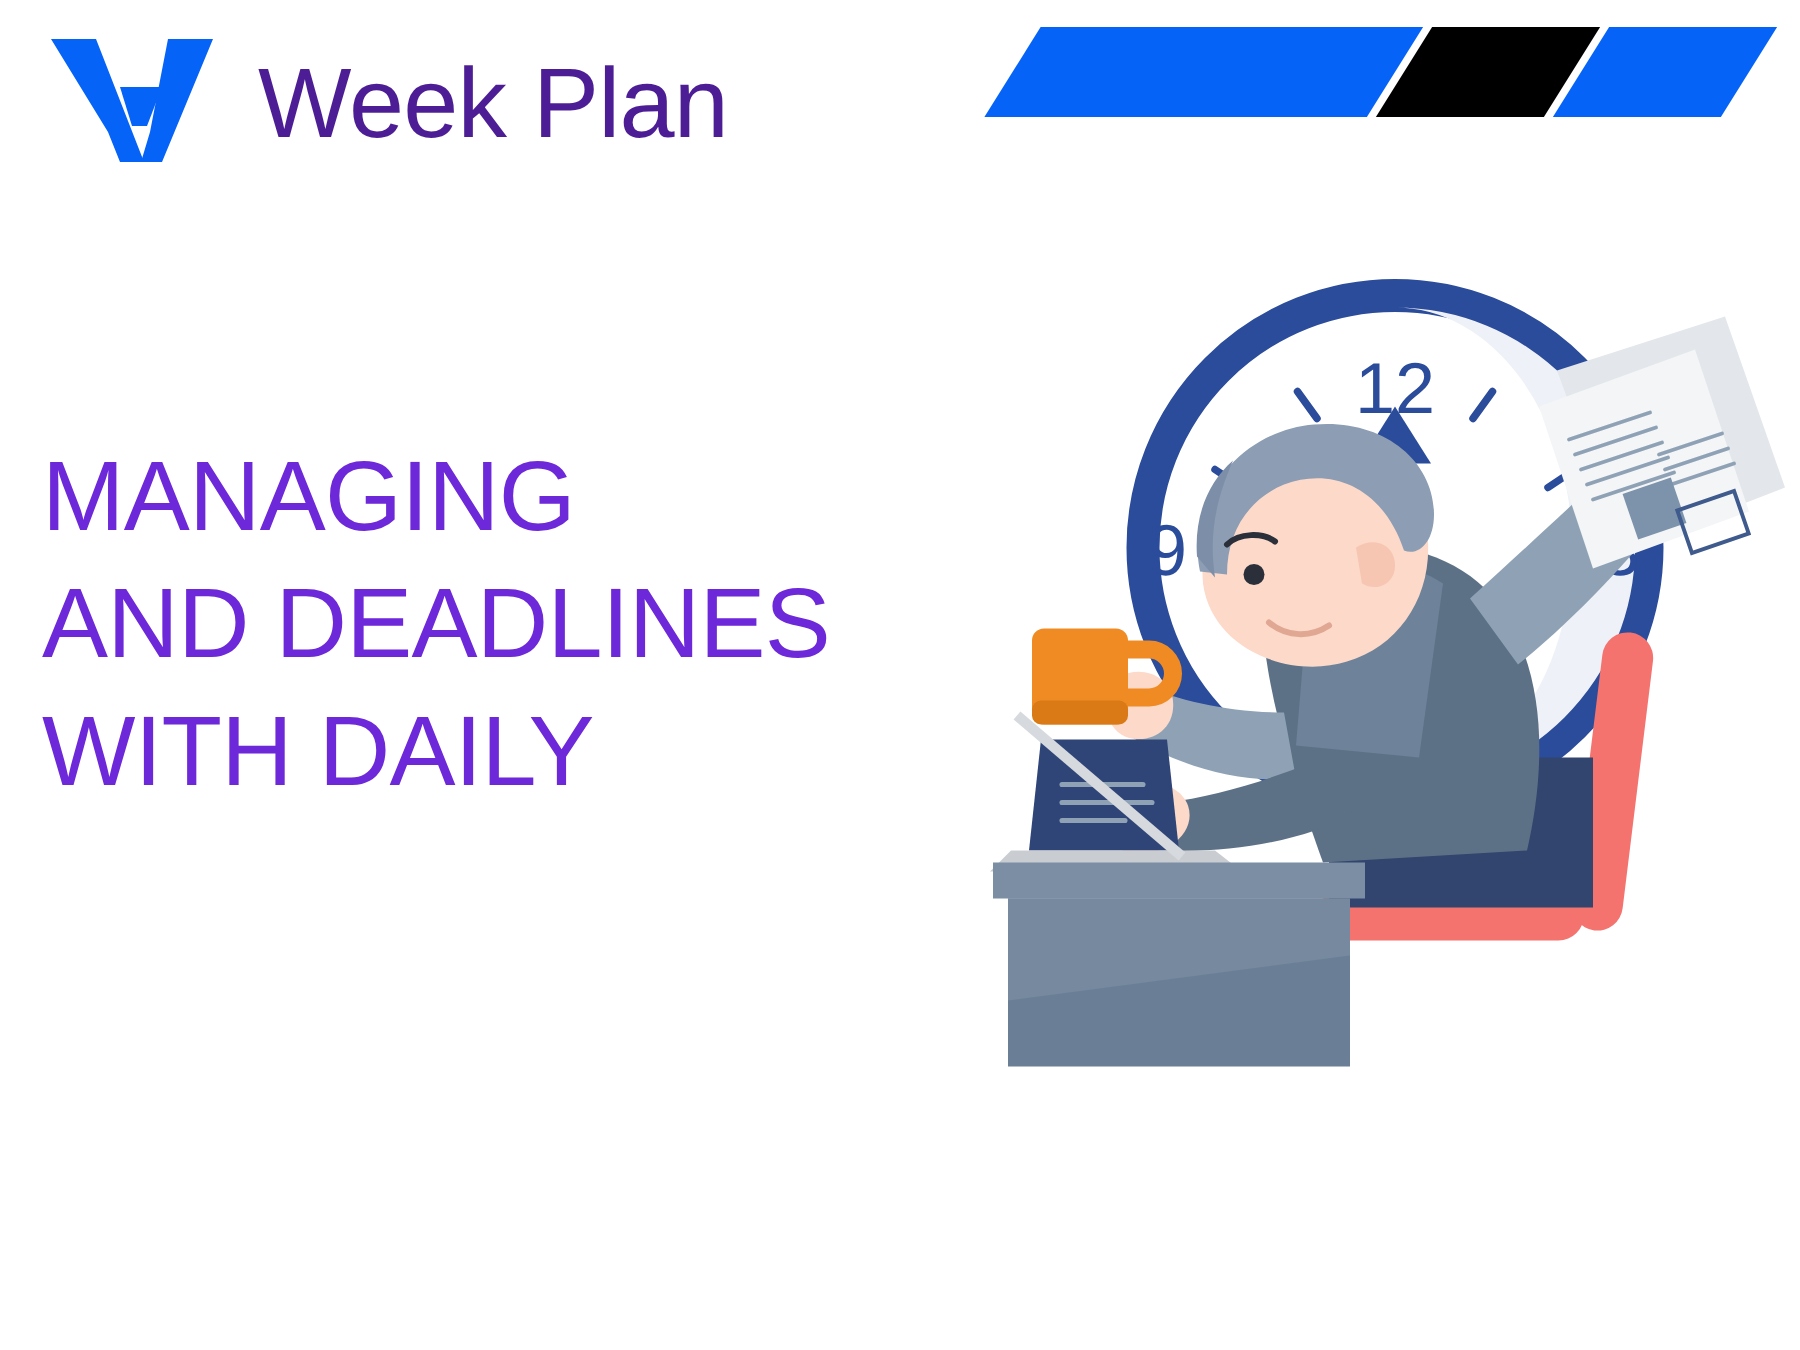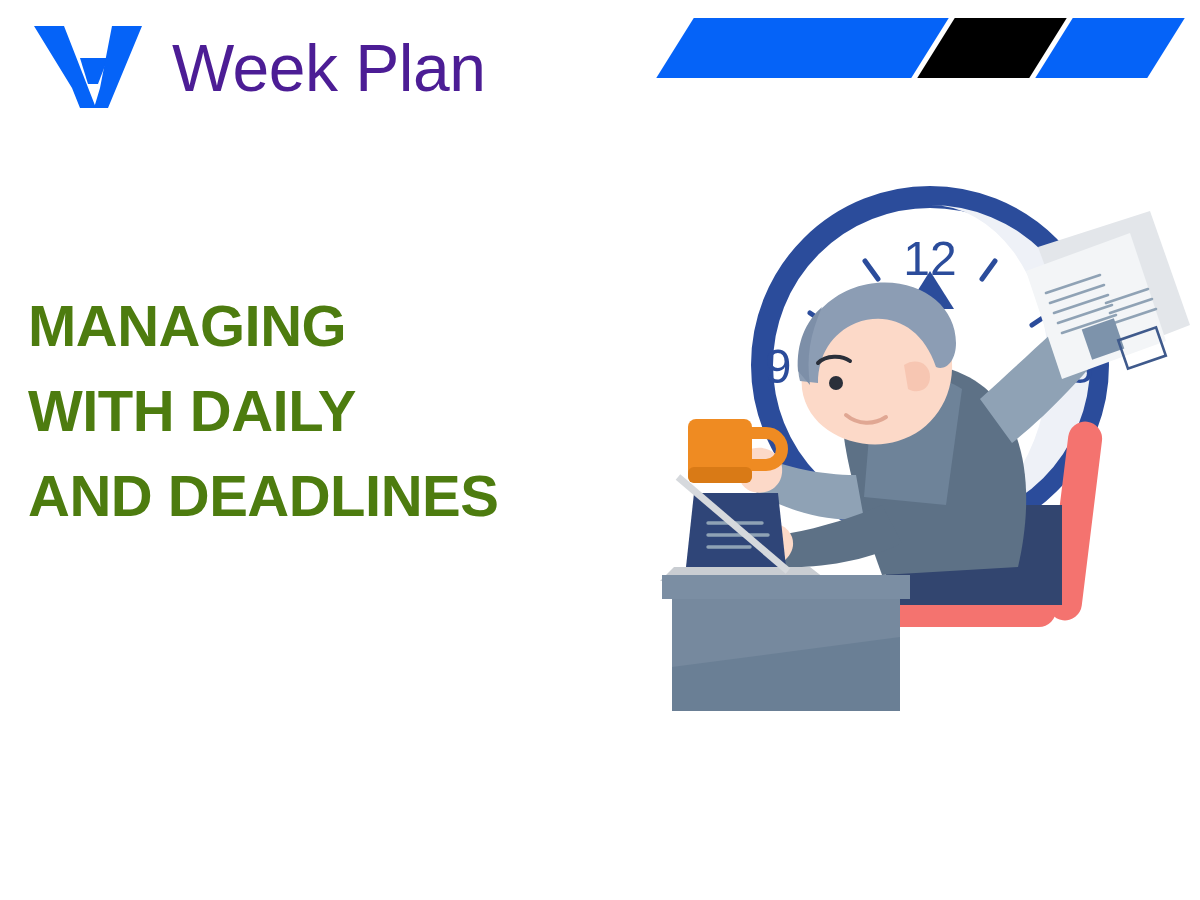--- a/index.html
+++ b/index.html
@@ -65,25 +65,25 @@
   .tr-1 { left: 20px;  width: 255px; }
   .tr-2 { left: 281px; width: 112px; }
   .tr-3 { left: 399px; width: 112px; }
 
   
   .headline {
     position: absolute;
     left: 28px;
     top: 244px;
     width: 640px;
-    font-size: 58px;
-    font-weight: 700;
+    font-size: 66px;
+    font-weight: 400;
     line-height: 85px;
     letter-spacing: -0.5px;
-    color: #4d7c0f;
+    color: #6d28d9;
     text-transform: uppercase;
     font-family: "Liberation Sans", sans-serif;
   }
   .headline .ln { display: block; white-space: nowrap; }
 
   
   .illustration {
     position: absolute;
     left: 650px;
     top: 175px;
@@ -107,22 +107,22 @@
   </div>
 
   <div class="deco-group top-right">
     <div class="para blue tr-1"></div>
     <div class="para black tr-2"></div>
     <div class="para blue tr-3"></div>
   </div>
 
   <h1 class="headline">
     <span class="ln">MANAGING</span>
+    <span class="ln">AND DEADLINES</span>
     <span class="ln">WITH DAILY</span>
-    <span class="ln">AND DEADLINES</span>
   </h1>
 
   <div class="illustration">
     <svg viewBox="0 0 560 540">
 
       <g>
         <circle cx="280" cy="190" r="168" fill="#ffffff" stroke="#2b4c9b" stroke-width="22"></circle>
         <path d="M280 30 A160 160 0 0 1 280 350 A118 160 0 0 0 280 30 Z" fill="#eef1f7"></path>
 
         <text x="280" y="100" font-family="'Liberation Sans',sans-serif" font-size="48" fill="#2b4c9b" text-anchor="middle">12</text>

